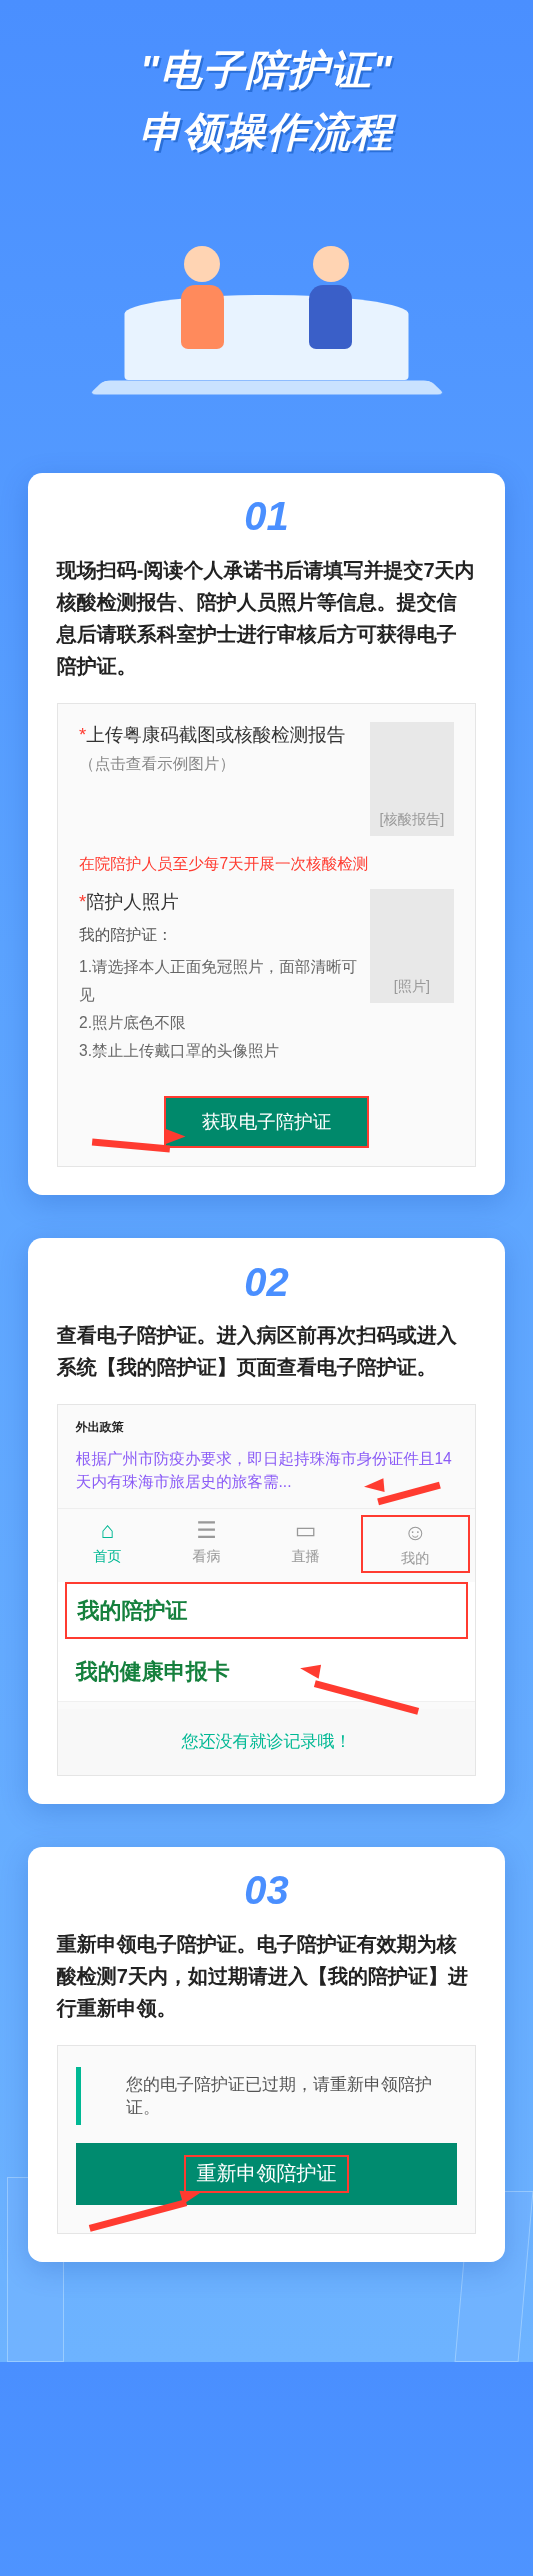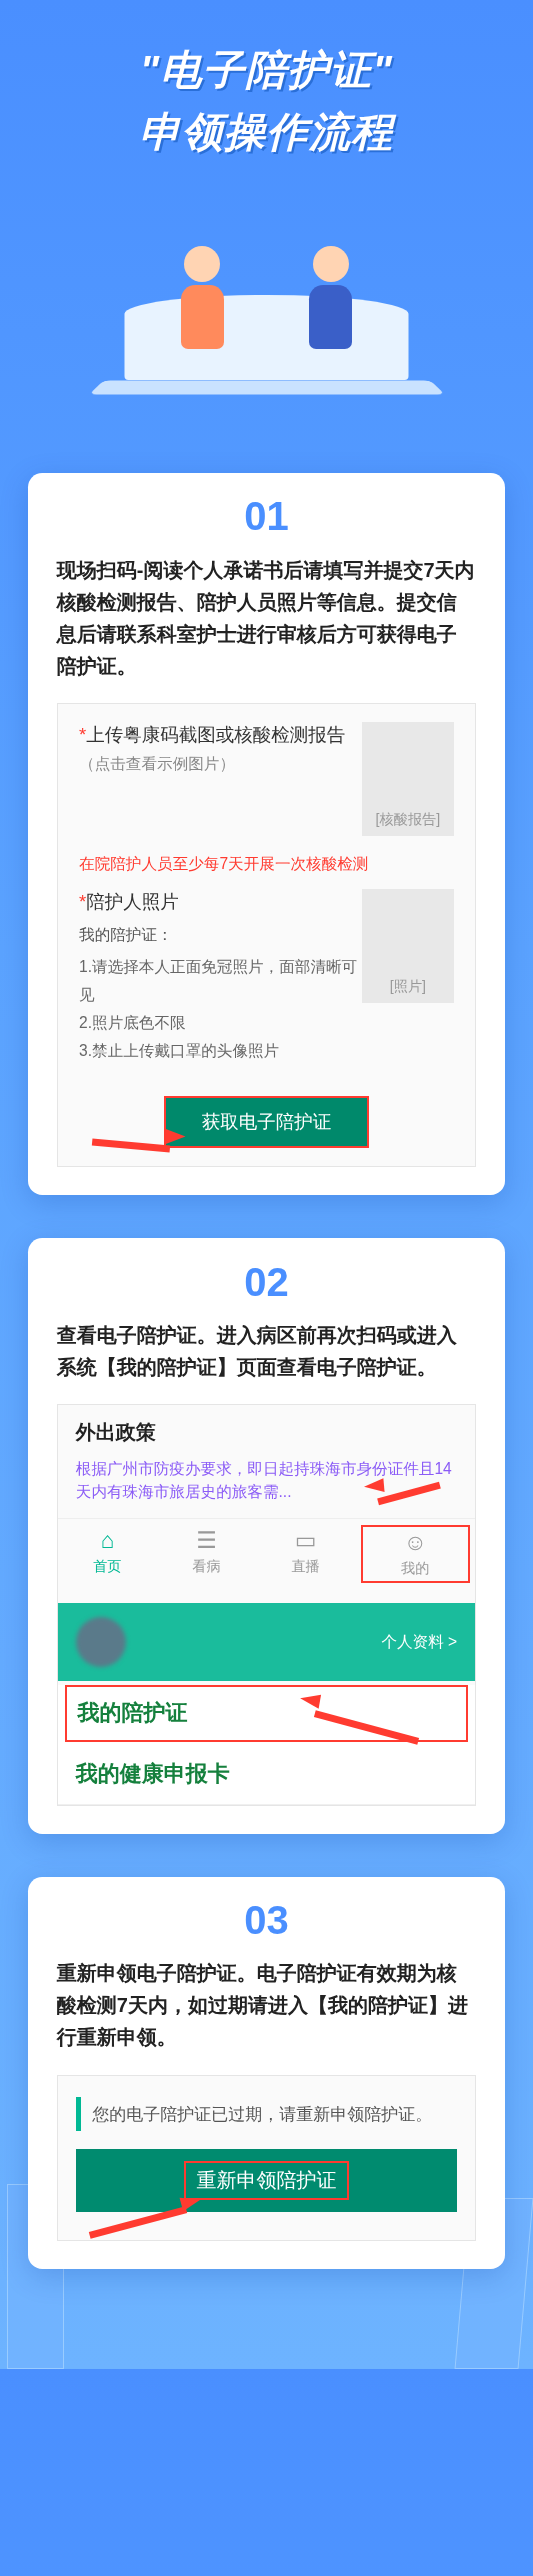--- a/index.html
+++ b/index.html
@@ -104,20 +104,21 @@
       margin: 0 28.4px 43px;
       border-radius: 14.2px;
       padding: 21.3px 28.4px 28.4px;
       position: relative;
       box-shadow: 0 7.1px 28.4px rgba(0,50,150,0.2);
     }
     .step-number {
       text-align: center;
       font-size: 40px;
       font-weight: 900;
+      font-style: italic;
       color: #4a8fff;
       margin-bottom: 14.2px;
     }
     .step-desc {
       font-size: 20px;
       line-height: 1.6;
       color: #222;
       font-weight: 600;
       margin-bottom: 21.3px;
     }
@@ -128,21 +129,21 @@
     }
     .req { color: #ff3b30; font-size: 18.5px; }
     .section-title { font-size: 18.5px; color: #333; margin-bottom: 7.1px; }
     .hint { font-size: 15.6px; color: #888; margin-bottom: 14.2px; }
     .upload-row {
       display: flex;
       justify-content: space-between;
       align-items: flex-start;
     }
     .placeholder-box {
-      width: 92px;
+      width: 84px;
       height: 114px;
       background: #e8e8e8;
       display: flex;
       align-items: flex-end;
       justify-content: center;
       font-size: 14.2px;
       color: #999;
       padding-bottom: 7.1px;
       flex-shrink: 0;
     }
@@ -182,21 +183,21 @@
       background: #ff3b30;
       position: absolute;
     }
     .step1-arrow { left: 64px; bottom: 46px; transform: rotate(5deg); }
     .step1-arrowhead { left: 139px; bottom: 48px; transform: rotate(90deg); border-bottom-width: 21.3px; border-left-width: 8.5px; border-right-width: 8.5px; }
 
     .ss2 { padding: 0; }
     .ss2-section {
       padding: 14.2px 18px;
     }
-    .ss2-title { font-size: 20px; font-weight: 600; color: #222; margin-bottom: 10.7px; }
+    .ss2-title { font-size: 12px; font-weight: 600; color: #222; margin-bottom: 10.7px; }
     .ss2-text { font-size: 15.6px; color: #8b5cf6; line-height: 1.5; }
     .nav-bar {
       display: flex;
       border-top: 0.7px solid #eee;
       justify-content: space-around;
       padding: 8.5px 0;
     }
     .nav-item {
       text-align: center;
       font-size: 14.2px;
@@ -257,20 +258,21 @@
     .step2-arrow1 { right: 64px; top: 252px; width: 64px; transform: rotate(-15deg); }
     .step2-arrow1head { right: 124px; top: 238px; transform: rotate(-95deg); border-bottom-width: 20px; border-left-width: 7.8px; border-right-width: 7.8px; }
     .step2-arrow2 { right: 85px; bottom: 103px; width: 107px; transform: rotate(15deg); }
     .step2-arrow2head { right: 188px; bottom: 124px; transform: rotate(-80deg); border-bottom-width: 20px; border-left-width: 7.8px; border-right-width: 7.8px; }
 
     .ss3 { padding: 21.3px 18px 28.4px; }
     .expired-bar {
       display: flex;
       align-items: stretch;
       margin-bottom: 18px;
+      gap: 34px;
     }
     .green-stripe {
       width: 5.7px;
       background: #00b894;
       margin-right: 10.7px;
     }
     .expired-text {
       font-size: 17px;
       color: #555;
       padding: 5.7px 0;
@@ -372,28 +374,25 @@
         </div>
         <div class="nav-item">
           <span class="nav-icon">▭</span>
           <span>直播</span>
         </div>
         <div class="nav-item highlight">
           <span class="nav-icon">☺</span>
           <span>我的</span>
         </div>
       </div>
-      <div class="profile-bar">
-        <div class="avatar-blur"></div>
-        <div class="profile-link">个人资料 &gt;</div>
-      </div>
       <div class="menu-list">
         <div class="menu-item highlight">我的陪护证</div>
         <div class="menu-item">我的健康申报卡</div>
       </div>
+      <div class="empty-tip">您还没有就诊记录哦！</div>
     </div>
     <div class="arrow-body step2-arrow1"></div>
     <div class="arrow-red step2-arrow1head"></div>
     <div class="arrow-body step2-arrow2"></div>
     <div class="arrow-red step2-arrow2head"></div>
   </div>
 
   <div class="step-card" style="position:relative">
     <div class="step-number">03</div>
     <div class="step-desc">重新申领电子陪护证。电子陪护证有效期为核酸检测7天内，如过期请进入【我的陪护证】进行重新申领。</div>

